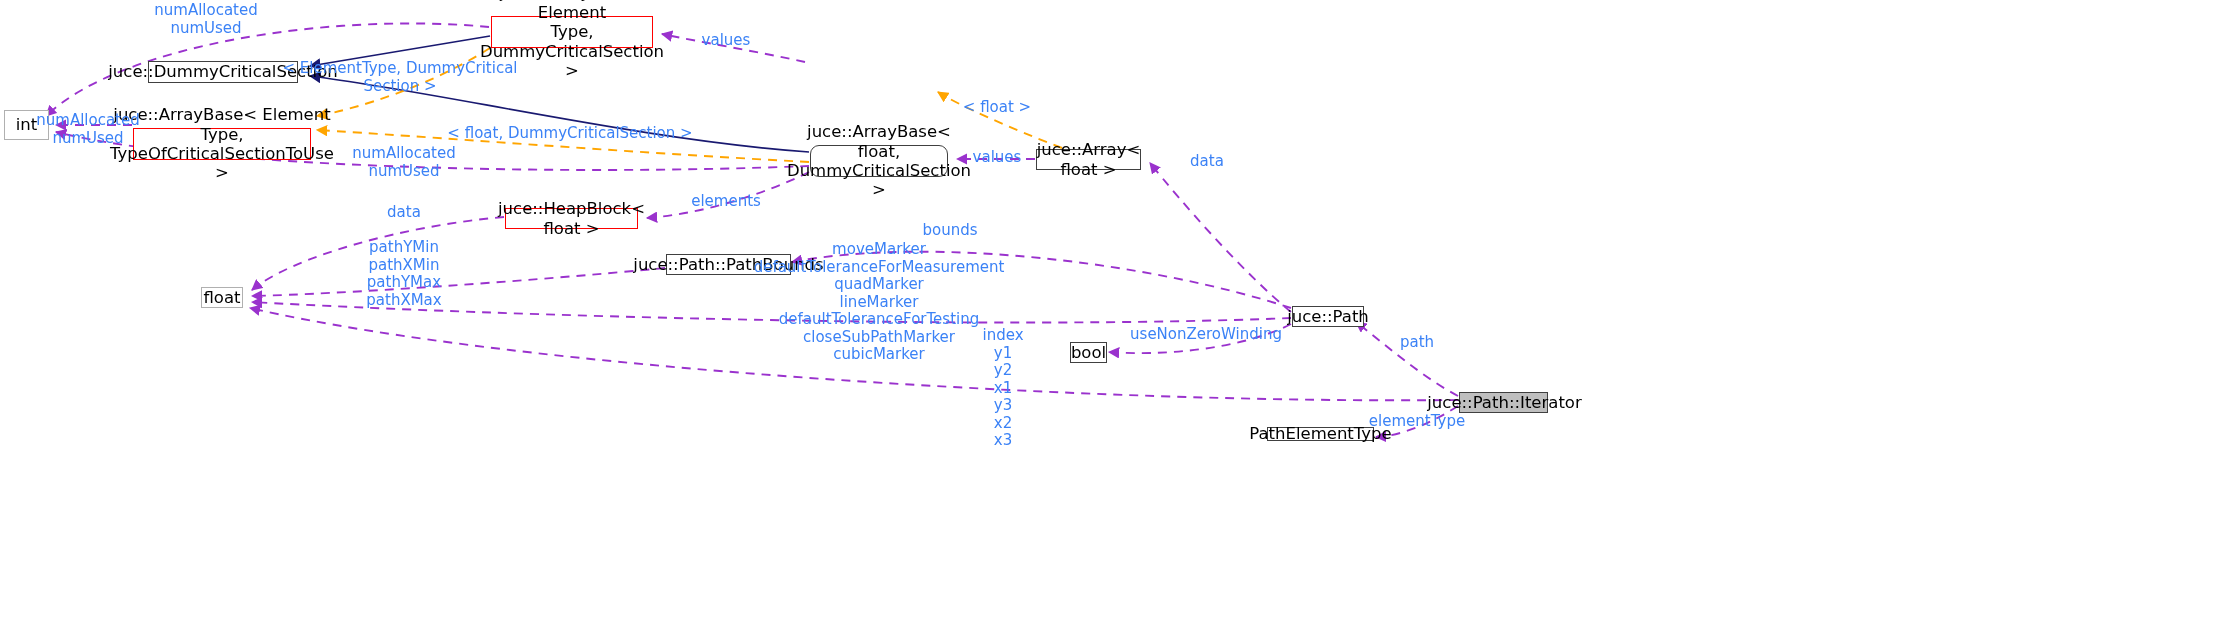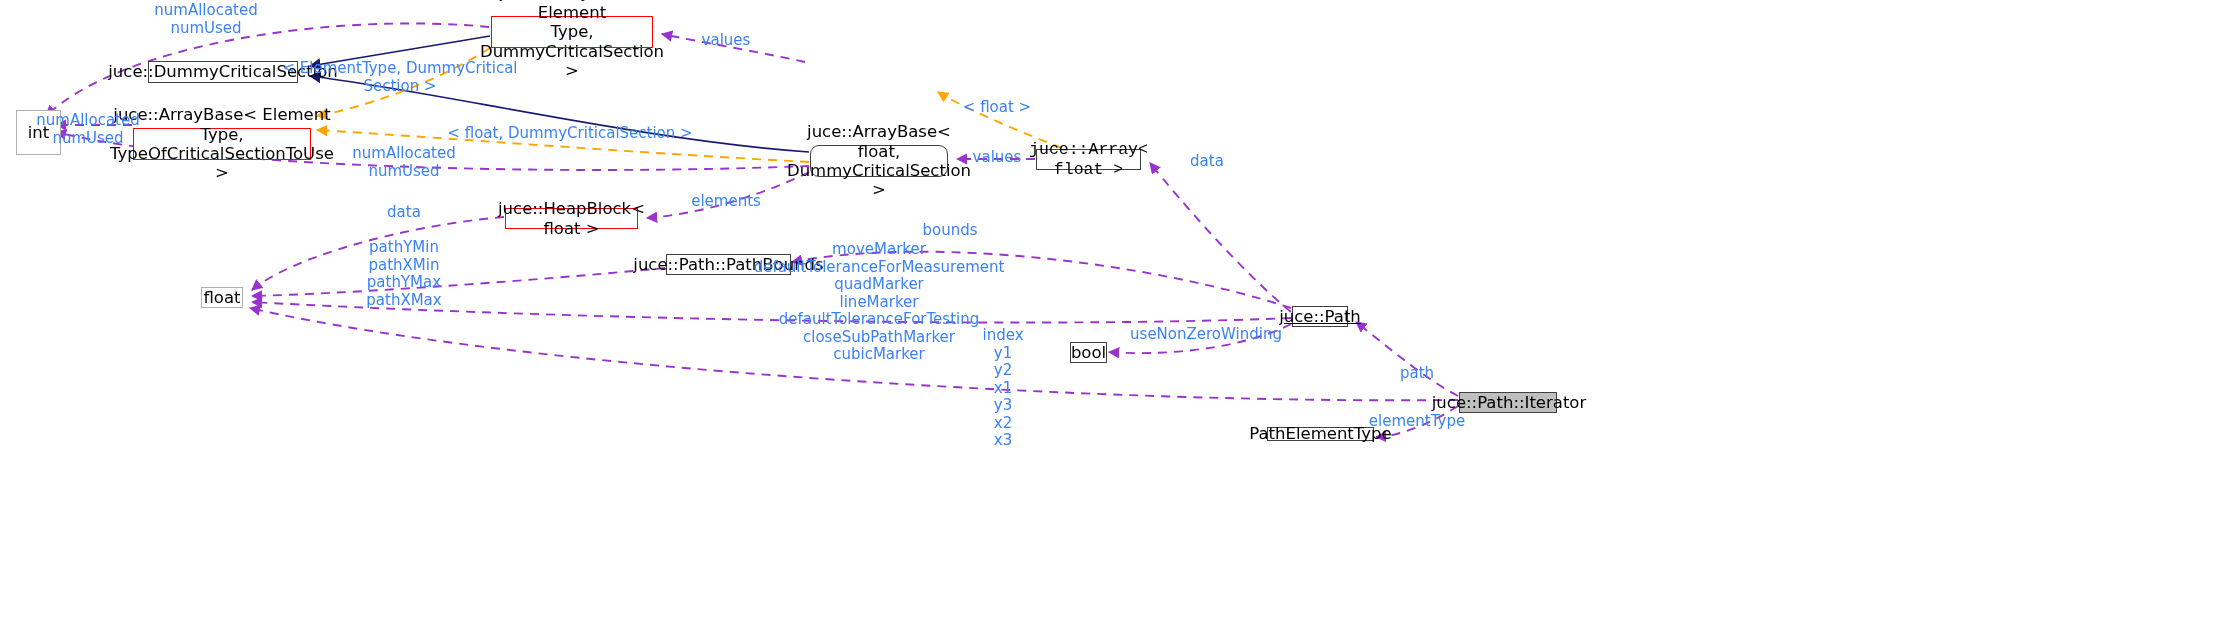--- a/index.html
+++ b/index.html
@@ -104,47 +104,47 @@
       <path d="M 665,268 C 520,282 340,294 252,296" marker-end="url(#ah-purple)"></path>
       <path d="M 1291,318 C 1000,330 500,316 252,302" marker-end="url(#ah-purple)"></path>
       <path d="M 1458,400 C 1100,404 520,370 250,308" marker-end="url(#ah-purple)"></path>
       <path d="M 1291,308 C 1150,262 930,236 792,262" marker-end="url(#ah-purple)"></path>
       <path d="M 1291,324 C 1240,350 1160,356 1109,352" marker-end="url(#ah-purple)"></path>
       <path d="M 1458,396 C 1420,376 1380,340 1356,322" marker-end="url(#ah-purple)"></path>
       <path d="M 1458,406 C 1430,424 1400,436 1376,437" marker-end="url(#ah-purple)"></path>
     </g>
   </svg>
 
-  <div class="node node-grey" style="left:16px;top:110px;width:45px;height:45px;">int</div>
+  <div class="node node-grey" style="left:4px;top:110px;width:45px;height:30px;">int</div>
 
   <div class="node node-black" style="left:148px;top:61px;width:150px;height:22px;">juce::DummyCriticalSection</div>
 
   <div class="node node-red" style="left:133px;top:128px;width:178px;height:32px;">juce::ArrayBase&lt; Element
 Type, TypeOfCriticalSectionToUse &gt;</div>
 
   <div class="node node-red" style="left:491px;top:16px;width:162px;height:32px;">juce::ArrayBase&lt; Element
 Type, DummyCriticalSection &gt;</div>
 
 
   <div class="node node-black" style="left:810px;top:145px;width:138px;height:32px;border-radius:9px;">juce::ArrayBase&lt; float,
 DummyCriticalSection &gt;</div>
 
-  <div class="node node-black" style="left:1036px;top:149px;width:105px;height:21px;font-family:Liberation Mono, monospace;">juce::Array&lt; float &gt;</div>
+  <div class="node node-black" style="left:1036px;top:149px;width:105px;height:21px;">juce::Array&lt; float &gt;</div>
 
   <div class="node node-red" style="left:505px;top:208px;width:133px;height:21px;">juce::HeapBlock&lt; float &gt;</div>
 
   <div class="node node-grey" style="left:201px;top:287px;width:42px;height:21px;">float</div>
 
   <div class="node node-black" style="left:666px;top:254px;width:125px;height:21px;">juce::Path::PathBounds</div>
 
   <div class="node node-black" style="left:1070px;top:342px;width:37px;height:21px;">bool</div>
 
-  <div class="node node-black" style="left:1292px;top:306px;width:56px;height:21px;text-decoration:underline;">juce::Path</div>
-
-  <div class="node node-focus" style="left:1459px;top:392px;width:98px;height:21px;padding-left:8px;">juce::Path::Iterator</div>
+  <div class="node node-black" style="left:1292px;top:306px;width:72px;height:21px;">juce::Path</div>
+
+  <div class="node node-focus" style="left:1459px;top:392px;width:89px;height:21px;padding-left:8px;">juce::Path::Iterator</div>
 
   <div class="node node-black" style="left:1267px;top:427px;width:107px;height:14px;">PathElementType</div>
 
   <div class="edge-label" style="left:206px;top:2px;">numAllocated
 numUsed</div>
 
   <div class="edge-label" style="left:400px;top:60px;">&lt; ElementType, DummyCritical
 Section &gt;</div>
 
   <div class="edge-label" style="left:726px;top:32px;">values</div>
@@ -185,17 +185,17 @@
   <div class="edge-label" style="left:1206px;top:326px;">useNonZeroWinding</div>
 
   <div class="edge-label" style="left:1003px;top:327px;">index
 y1
 y2
 x1
 y3
 x2
 x3</div>
 
-  <div class="edge-label" style="left:1417px;top:334px;margin-top:31px;">path</div>
+  <div class="edge-label" style="left:1417px;top:334px;">path</div>
 
   <div class="edge-label" style="left:1417px;top:413px;">elementType</div>
 
 </div>
 
 </body></html>

